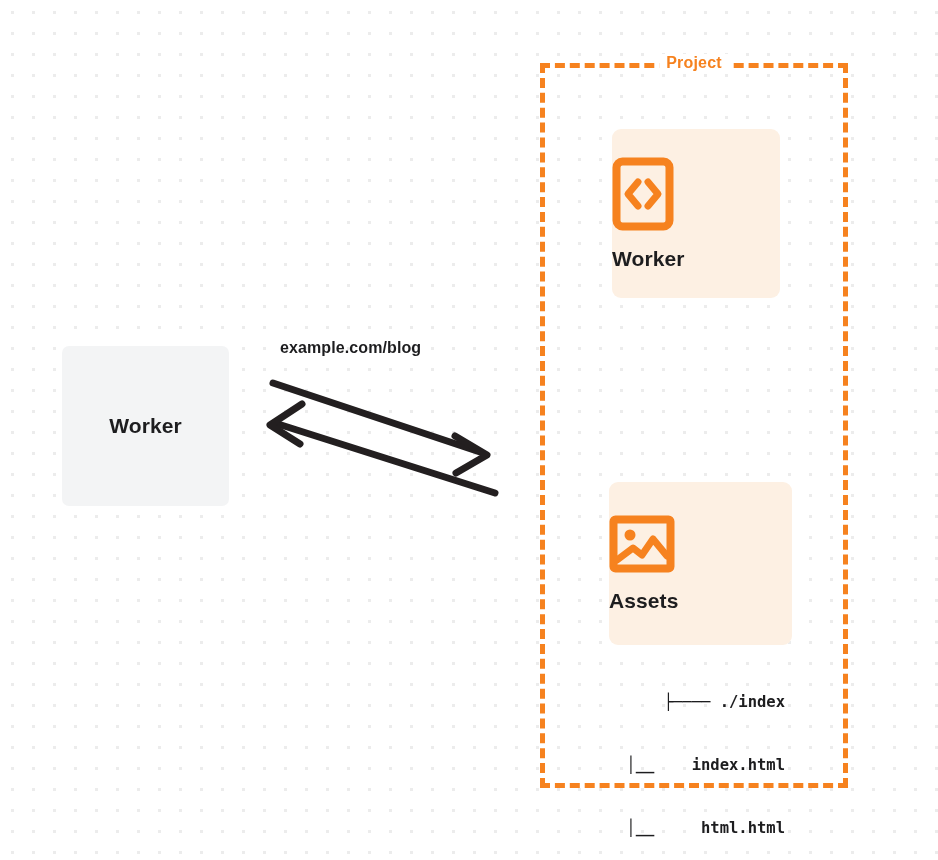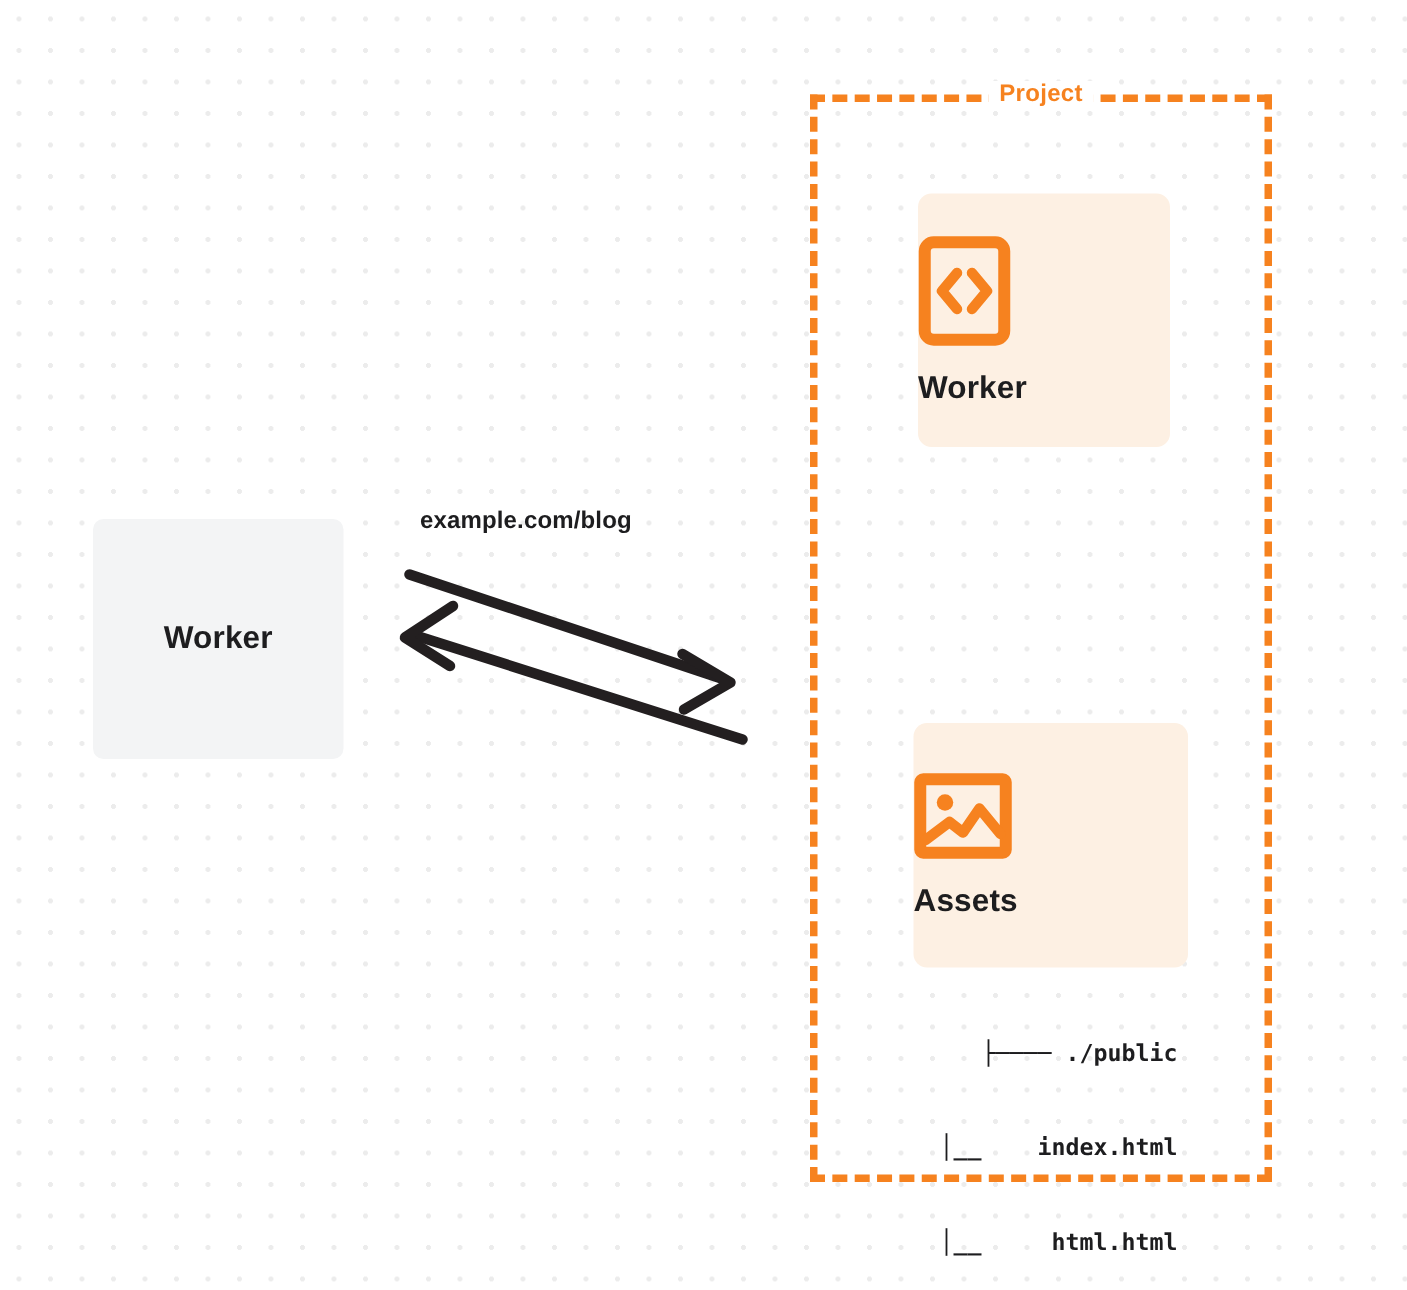--- a/index.html
+++ b/index.html
@@ -188,19 +188,19 @@
       <svg width="66" height="58" viewBox="0 0 66 58">
         <rect x="4.5" y="4.5" width="57" height="49" rx="2" ry="2" fill="none" stroke="#f6821f" stroke-width="8"></rect>
         <circle cx="21" cy="20" r="5.5" fill="#f6821f"></circle>
         <polyline points="8,45 24,33 33,40 44,24 58,41" fill="none" stroke="#f6821f" stroke-width="7" stroke-linecap="round" stroke-linejoin="round"></polyline>
       </svg>
     </span>
     <span class="card-label">Assets</span>
   </div>
 
   <div id="file-tree">
-    <span class="tree-row">├──── ./public</span>
+    <span class="tree-row">├──── ./index</span>
     <span class="tree-row">│__    index.html</span>
     <span class="tree-row">│__     html.html</span>
     
   </div>
 
 </div>
 
 </body></html>

